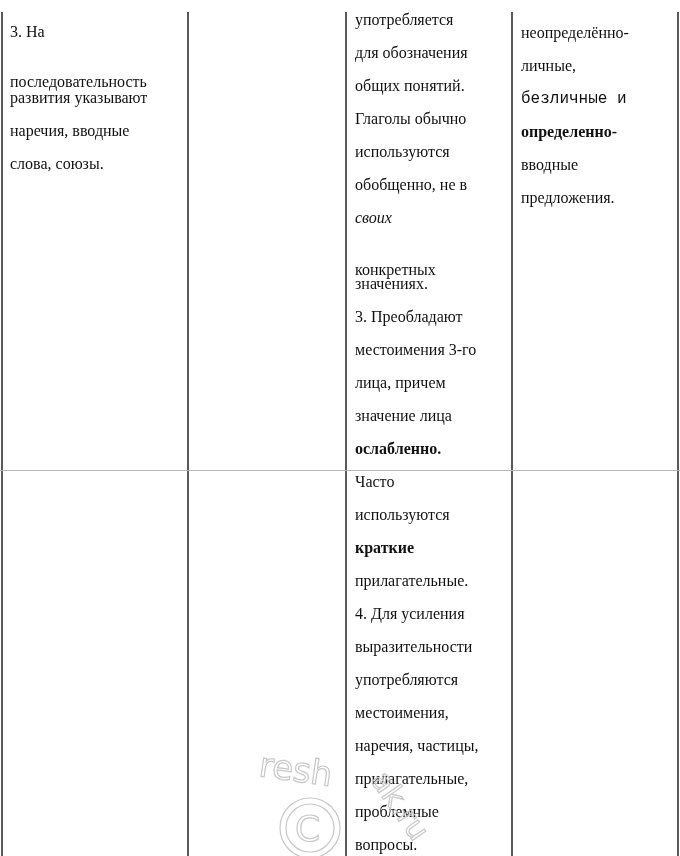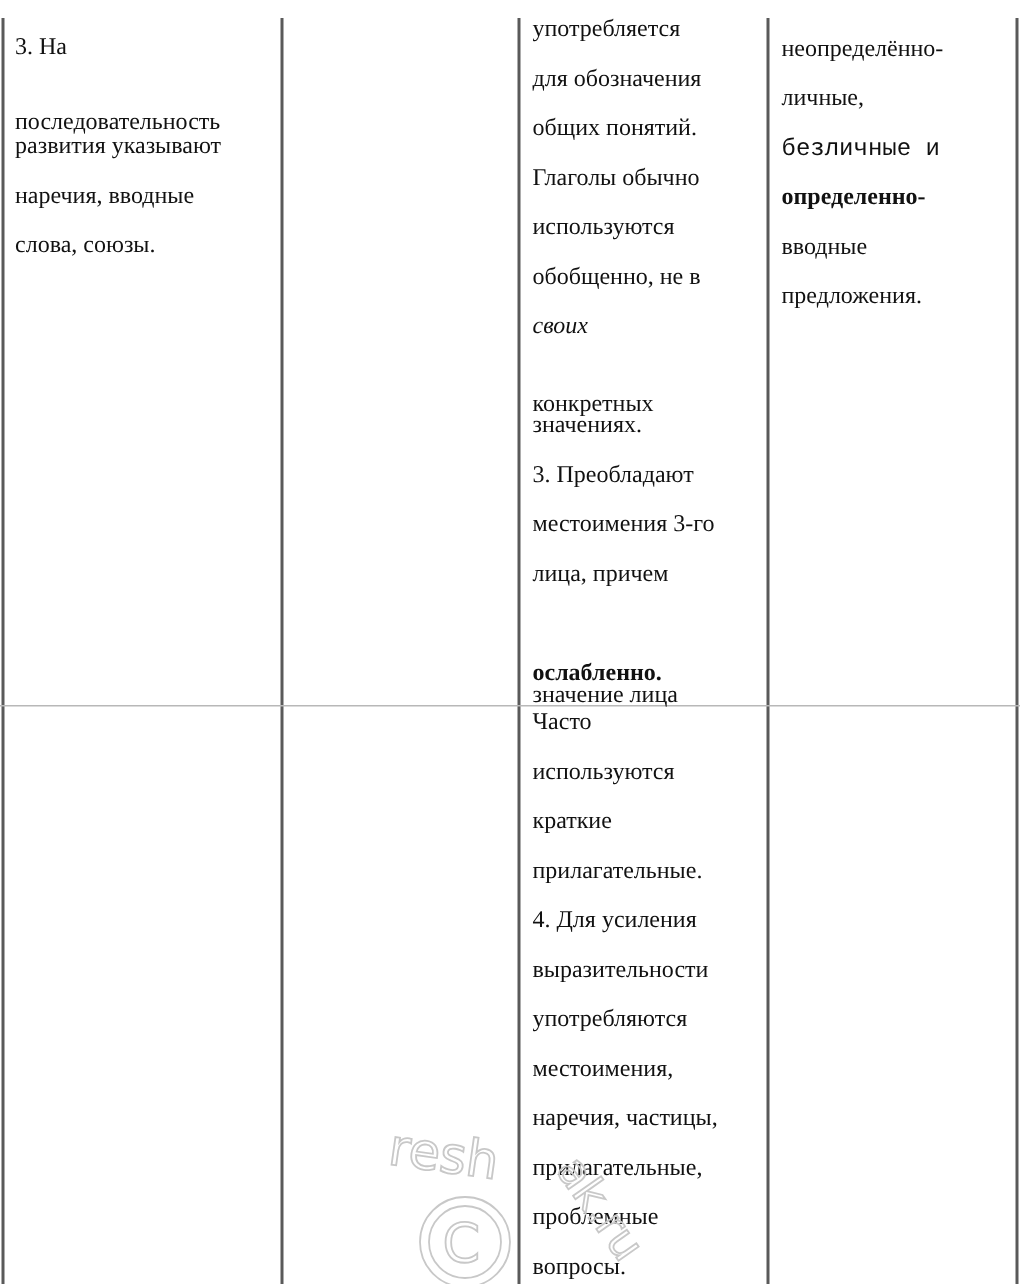--- a/index.html
+++ b/index.html
@@ -87,25 +87,25 @@
     <div class="line" style="top:64px;">общих понятий.</div>
     <div class="line" style="top:97px;">Глаголы обычно</div>
     <div class="line" style="top:130px;">используются</div>
     <div class="line" style="top:163px;">обобщенно, не в</div>
     <div class="line" style="top:196px;font-style:italic;">своих</div>
     <div class="line" style="top:229px;margin-top:19px;">конкретных</div>
     <div class="line" style="top:262px;">значениях.</div>
     <div class="line" style="top:295px;">3. Преобладают</div>
     <div class="line" style="top:328px;">местоимения 3-го</div>
     <div class="line" style="top:361px;">лица, причем</div>
-    <div class="line" style="top:394px;margin-top:48px;">значение лица</div>
+    <div class="line" style="top:394px;">значение лица</div>
     <div class="line" style="top:427px;font-weight:bold;">ослабленно.</div>
     <div class="line" style="top:460px;">Часто</div>
     <div class="line" style="top:493px;">используются</div>
-    <div class="line" style="top:526px;">краткие</div>
+    <div class="line" style="top:526px;font-weight:bold;">краткие</div>
     <div class="line" style="top:559px;">прилагательные.</div>
     <div class="line" style="top:592px;">4. Для усиления</div>
     <div class="line" style="top:625px;">выразительности</div>
     <div class="line" style="top:658px;">употребляются</div>
     <div class="line" style="top:691px;">местоимения,</div>
     <div class="line" style="top:724px;">наречия, частицы,</div>
     <div class="line" style="top:757px;">прилагательные,</div>
     <div class="line" style="top:790px;">проблемные</div>
     <div class="line" style="top:823px;">вопросы.</div>
   </div>

